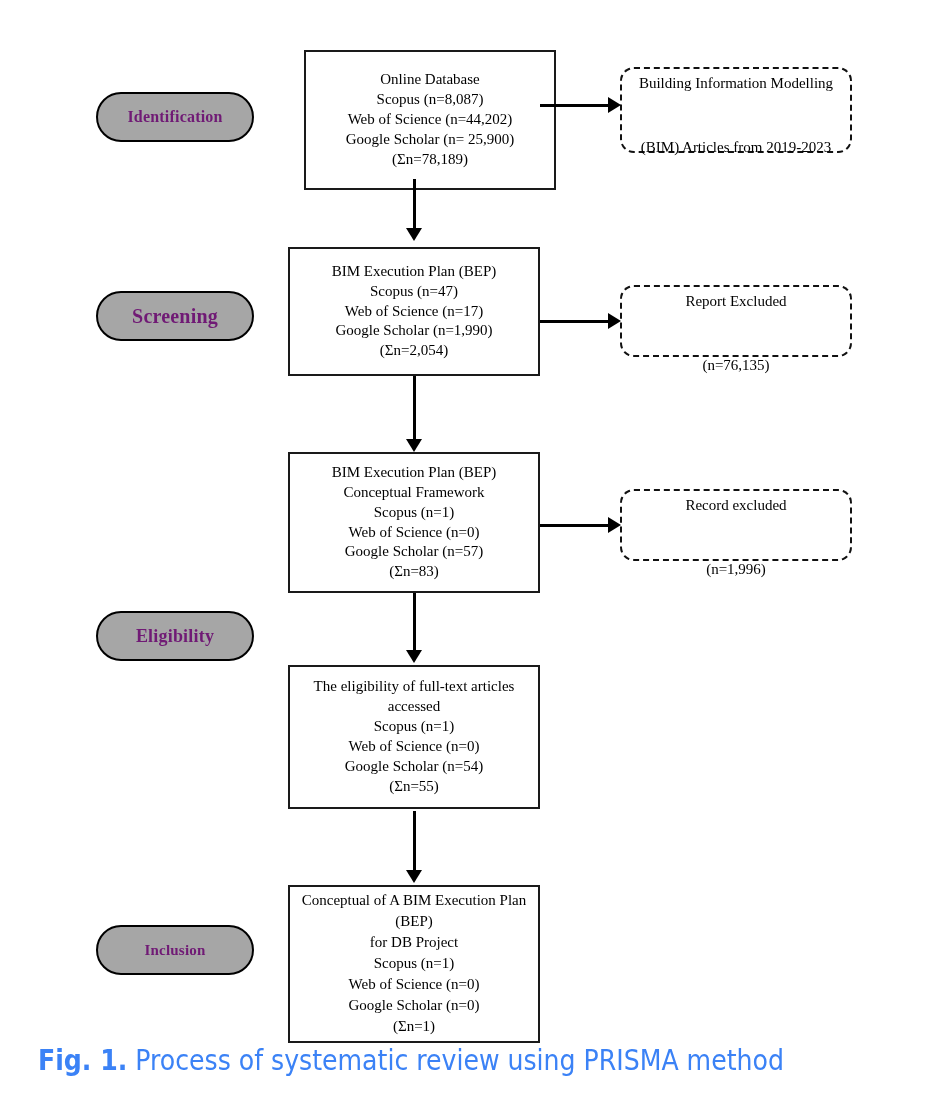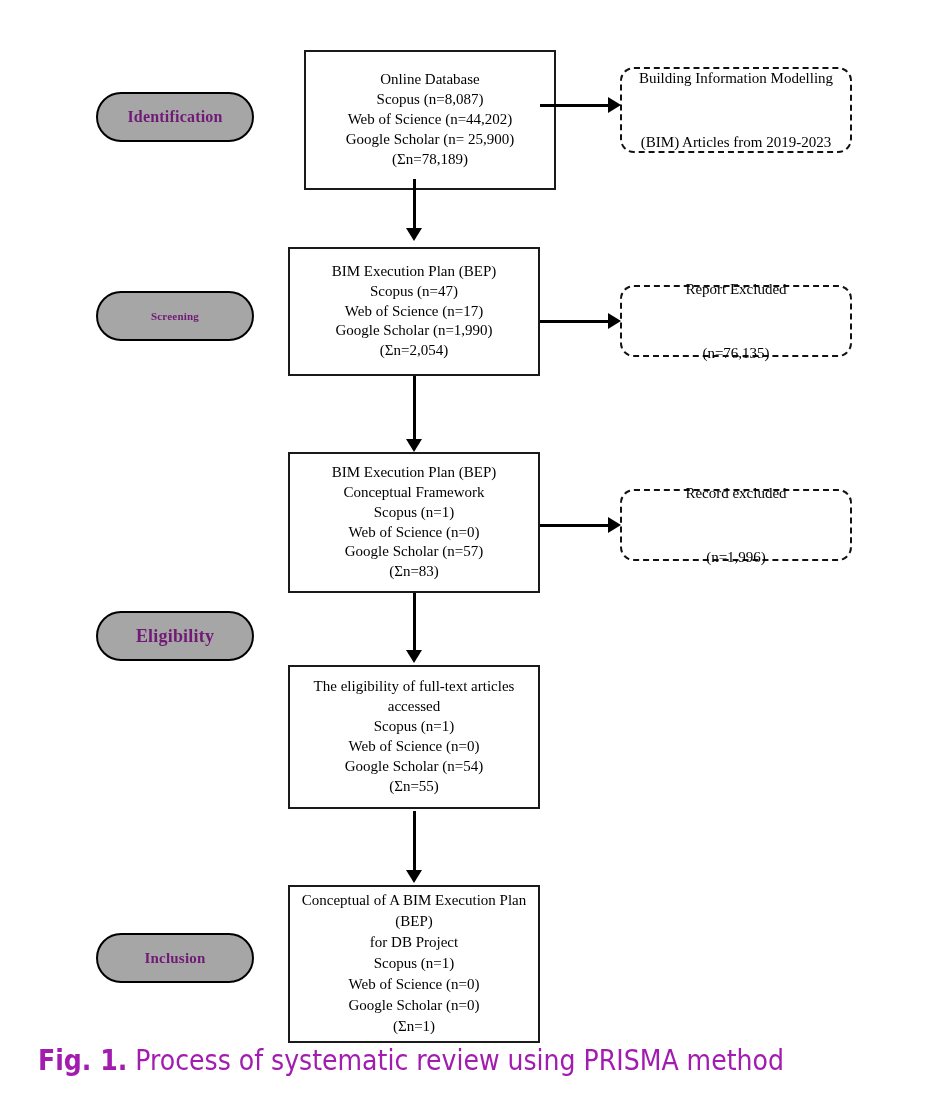--- a/index.html
+++ b/index.html
@@ -64,21 +64,21 @@
   
   .excluded-box {
     position: absolute;
     background: #ffffff;
     border: 2px dashed #111111;
     border-radius: 14px;
     box-sizing: border-box;
     display: flex;
     flex-direction: column;
     align-items: center;
-    justify-content: center;
+    justify-content: space-between;
     text-align: center;
     padding: 4px 10px;
     gap: 44px;
   }
   .excluded-box .line {
     font-size: 15px;
     line-height: 1.35;
     white-space: nowrap;
   }
 
@@ -110,44 +110,44 @@
 
   
   #caption {
     position: absolute;
     left: 38px;
     top: 1044px;
     width: 870px;
     font-family: "DejaVu Sans Condensed", "Liberation Sans Narrow", "Liberation Sans", sans-serif;
     font-size: 28px;
     line-height: 1.2;
-    color: #a21caf;
+    color: #3b82f6;
     white-space: nowrap;
   }
   #caption .cap-prefix { font-weight: bold; }
   #caption .cap-text { font-weight: normal; }
 </style>
 </head>
 <body>
 
 <div id="diagram">
 
   <div class="stage-pill" style="left:96px; top:92px; width:158px; height:50px;">
     <span class="pill-label" style="font-size:16px;">Identification</span>
   </div>
 
   <div class="stage-pill" style="left:96px; top:291px; width:158px; height:50px;">
-    <span class="pill-label" style="font-size:11px;">Screening</span>
+    <span class="pill-label" style="font-size:20px;">Screening</span>
   </div>
 
   <div class="stage-pill" style="left:96px; top:611px; width:158px; height:50px;">
     <span class="pill-label" style="font-size:18px;">Eligibility</span>
   </div>
 
-  <div class="stage-pill" style="left:96px; top:925px; width:158px; height:50px;margin-top:8px;">
+  <div class="stage-pill" style="left:96px; top:925px; width:158px; height:50px;">
     <span class="pill-label" style="font-size:15px;">Inclusion</span>
   </div>
 
   <div class="record-box" style="left:304px; top:50px; width:252px; height:140px;">
     <div class="line">Online Database</div>
     <div class="line">Scopus (n=8,087)</div>
     <div class="line">Web of Science (n=44,202)</div>
     <div class="line">Google Scholar (n= 25,900)</div>
     <div class="line">(Σn=78,189)</div>
   </div>

